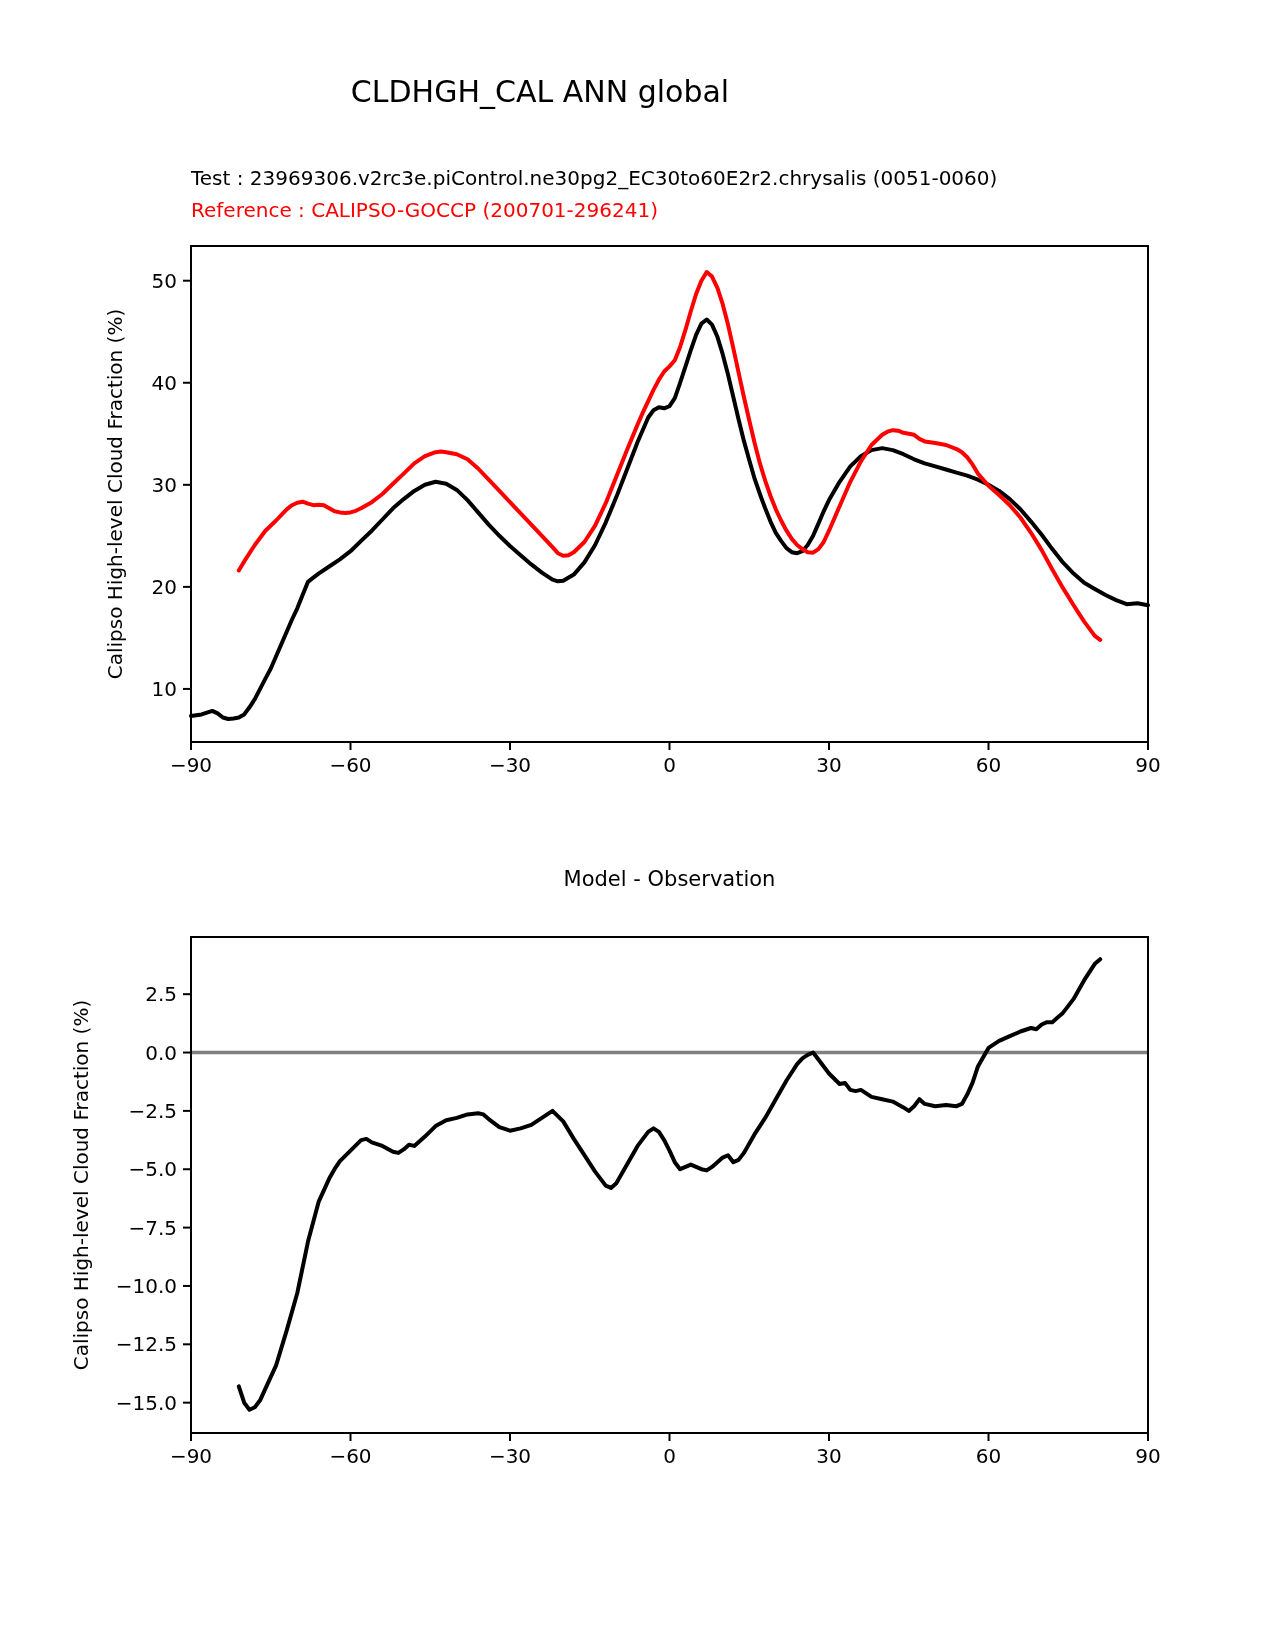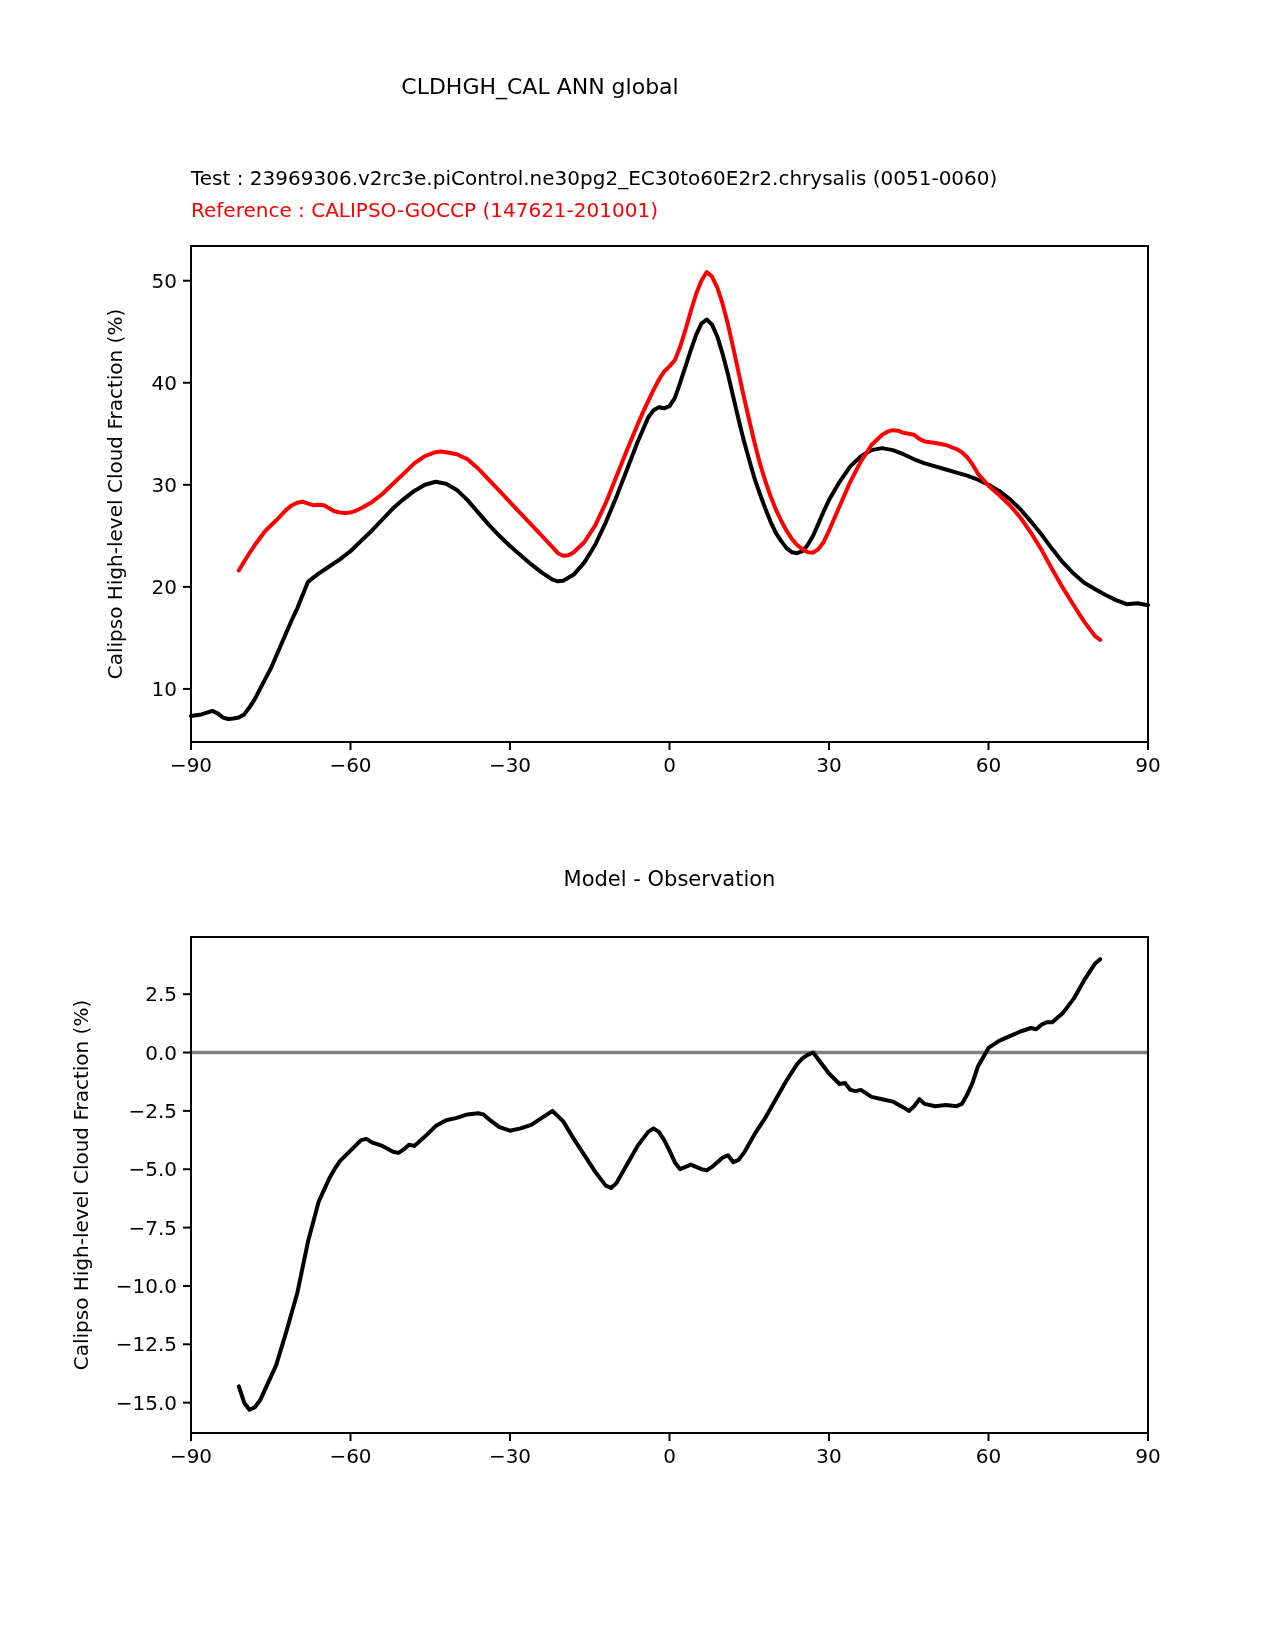--- a/index.html
+++ b/index.html
@@ -1,31 +1,31 @@
 <!DOCTYPE html>
 <html><head>
 <meta charset="utf-8">
 <style>
   html,body{margin:0;padding:0;background:#ffffff;}
   #page{position:relative;width:1275px;height:1650px;background:#ffffff;overflow:hidden;
         font-family:"DejaVu Sans", sans-serif;color:#000;}
   .suptitle{position:absolute;left:0;top:74px;width:1080px;text-align:center;
-            font-size:22px;color:#000;}
+            font-size:30px;color:#000;}
   .hdr-test{position:absolute;left:191px;top:166px;font-size:20px;color:#000;white-space:nowrap;}
   .hdr-ref{position:absolute;left:191px;top:198px;font-size:20px;white-space:nowrap;}
   svg#plots{position:absolute;left:0;top:0;}
   text{font-family:"DejaVu Sans", sans-serif;}
 </style>
 </head>
 <body>
 
 <div id="page">
   <div class="suptitle">CLDHGH_CAL ANN global</div>
   <div class="hdr-test" style="color: rgb(0, 0, 0);">Test : 23969306.v2rc3e.piControl.ne30pg2_EC30to60E2r2.chrysalis (0051-0060)</div>
-  <div class="hdr-ref" style="color: rgb(255, 0, 0);">Reference : CALIPSO-GOCCP (147621-201001)</div>
+  <div class="hdr-ref" style="color: rgb(255, 0, 0);">Reference : CALIPSO-GOCCP (200701-296241)</div>
   <svg id="plots" width="1275" height="1650" viewBox="0 0 1275 1650">
       <polyline points="191.0,716.0 201.6,714.4 212.3,710.9 217.6,713.4 222.9,717.5 228.2,719.0 233.5,718.5 238.8,717.5 244.2,714.4 249.5,707.3 254.8,699.1 260.1,688.9 265.4,678.7 270.8,668.5 276.1,656.3 281.4,644.0 286.7,631.8 292.0,619.5 297.3,608.3 302.6,595.0 308.0,581.8 313.3,577.7 318.6,573.6 329.2,566.5 339.9,559.3 350.5,551.2 361.1,540.9 371.8,530.7 382.4,519.5 393.0,508.3 403.7,499.1 414.3,490.9 424.9,484.8 435.6,481.8 446.2,483.8 456.8,489.9 467.5,500.1 478.1,512.4 488.7,524.6 499.4,535.8 510.0,546.0 520.6,555.2 531.3,564.4 541.9,572.6 552.5,579.7 557.9,581.3 563.2,580.7 573.8,574.6 584.4,562.4 595.1,545.0 605.7,522.6 616.3,497.1 627.0,469.5 637.6,442.0 642.9,429.7 648.2,417.5 653.5,410.3 658.9,407.3 664.2,408.3 669.5,406.2 674.8,398.1 680.1,382.8 685.5,366.4 690.8,350.1 696.1,334.8 701.4,323.6 706.7,319.5 712.0,324.6 717.4,336.8 722.7,354.2 728.0,374.6 733.3,397.0 738.6,419.5 743.9,440.9 749.3,460.3 754.6,478.7 759.9,494.0 765.2,508.3 770.5,521.6 775.8,532.8 781.1,540.9 786.5,548.1 791.8,552.2 797.1,553.2 802.4,551.2 807.7,545.0 813.1,535.8 818.4,523.6 823.7,511.3 829.0,500.1 839.6,481.8 850.3,466.4 860.9,456.2 871.5,450.1 882.2,448.1 892.8,450.1 903.4,454.2 914.1,459.3 924.7,463.4 935.3,466.4 946.0,469.5 956.6,472.6 967.2,475.6 977.9,479.7 988.5,484.8 999.1,490.9 1009.8,499.1 1020.4,509.3 1031.0,521.6 1041.7,534.8 1052.3,549.1 1062.9,562.4 1073.6,573.6 1084.2,582.8 1094.8,588.9 1105.5,595.0 1116.1,600.1 1126.7,604.2 1137.4,603.2 1148.0,605.2" fill="none" stroke="#000000" stroke-width="4" stroke-linejoin="round" stroke-linecap="round"></polyline>
       <polyline points="238.8,570.5 244.2,561.4 254.8,545.0 265.4,530.7 276.1,520.5 286.7,509.3 292.0,505.2 297.3,502.7 302.6,501.7 308.0,503.7 313.3,505.2 318.6,504.7 323.9,505.2 329.2,508.3 334.5,511.3 339.9,512.4 345.2,512.9 350.5,512.4 355.8,510.8 361.1,508.3 366.4,505.2 371.8,502.2 382.4,494.0 393.0,483.8 403.7,473.6 414.3,463.4 424.9,456.2 435.6,452.2 440.9,451.6 446.2,452.2 456.8,454.2 467.5,459.3 478.1,468.5 488.7,479.7 499.4,490.9 510.0,502.2 520.6,513.4 531.3,524.6 541.9,535.8 552.5,547.1 557.9,553.2 563.2,555.7 568.5,555.2 573.8,552.2 584.4,542.0 595.1,525.6 605.7,503.2 616.3,476.7 627.0,450.1 637.6,424.6 642.9,412.4 648.2,401.1 653.5,389.9 658.9,379.7 664.2,371.5 669.5,366.4 674.8,360.3 680.1,347.0 685.5,329.7 690.8,311.3 696.1,294.0 701.4,280.7 706.7,272.0 712.0,276.6 717.4,287.8 722.7,304.2 728.0,324.6 733.3,348.1 738.6,372.6 743.9,397.0 749.3,420.5 754.6,443.0 759.9,463.4 765.2,480.7 770.5,496.0 775.8,509.3 781.1,520.5 786.5,530.7 791.8,538.9 797.1,545.0 802.4,549.1 807.7,552.2 813.1,552.7 818.4,549.1 823.7,542.0 829.0,530.7 839.6,506.2 850.3,481.8 860.9,461.3 871.5,445.0 882.2,434.8 887.5,431.7 892.8,430.2 898.1,430.7 903.4,432.8 908.8,433.8 914.1,434.8 919.4,438.9 924.7,441.4 935.3,443.0 946.0,445.0 956.6,449.1 961.9,452.2 967.2,457.3 972.5,464.4 977.9,473.6 988.5,485.8 999.1,495.0 1009.8,505.2 1020.4,517.5 1031.0,532.8 1041.7,550.1 1052.3,569.5 1062.9,587.9 1073.6,605.2 1084.2,621.6 1094.8,635.9 1100.2,639.9" fill="none" stroke="#ff0000" stroke-width="4" stroke-linejoin="round" stroke-linecap="round"></polyline>
       <rect x="191" y="246" width="957" height="496" fill="none" stroke="#000000" stroke-width="2"></rect>
       <line x1="191" x2="191" y1="742" y2="750" stroke="#000" stroke-width="2"></line>
       <text x="191" y="772" text-anchor="middle" font-size="20px" fill="#000">−90</text>
       <line x1="350.5" x2="350.5" y1="742" y2="750" stroke="#000" stroke-width="2"></line>
       <text x="350.5" y="772" text-anchor="middle" font-size="20px" fill="#000">−60</text>
       <line x1="510" x2="510" y1="742" y2="750" stroke="#000" stroke-width="2"></line>
       <text x="510" y="772" text-anchor="middle" font-size="20px" fill="#000">−30</text>

